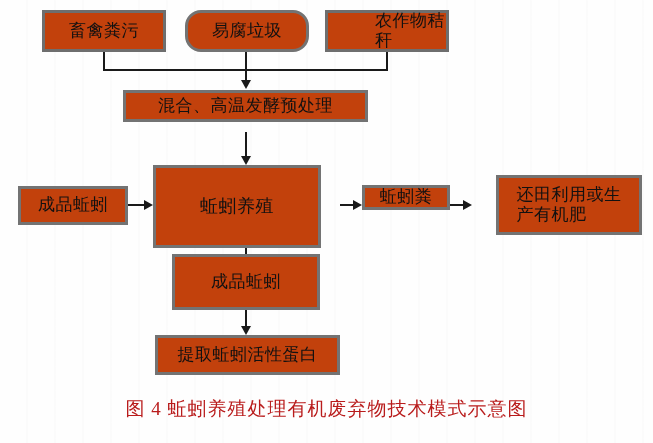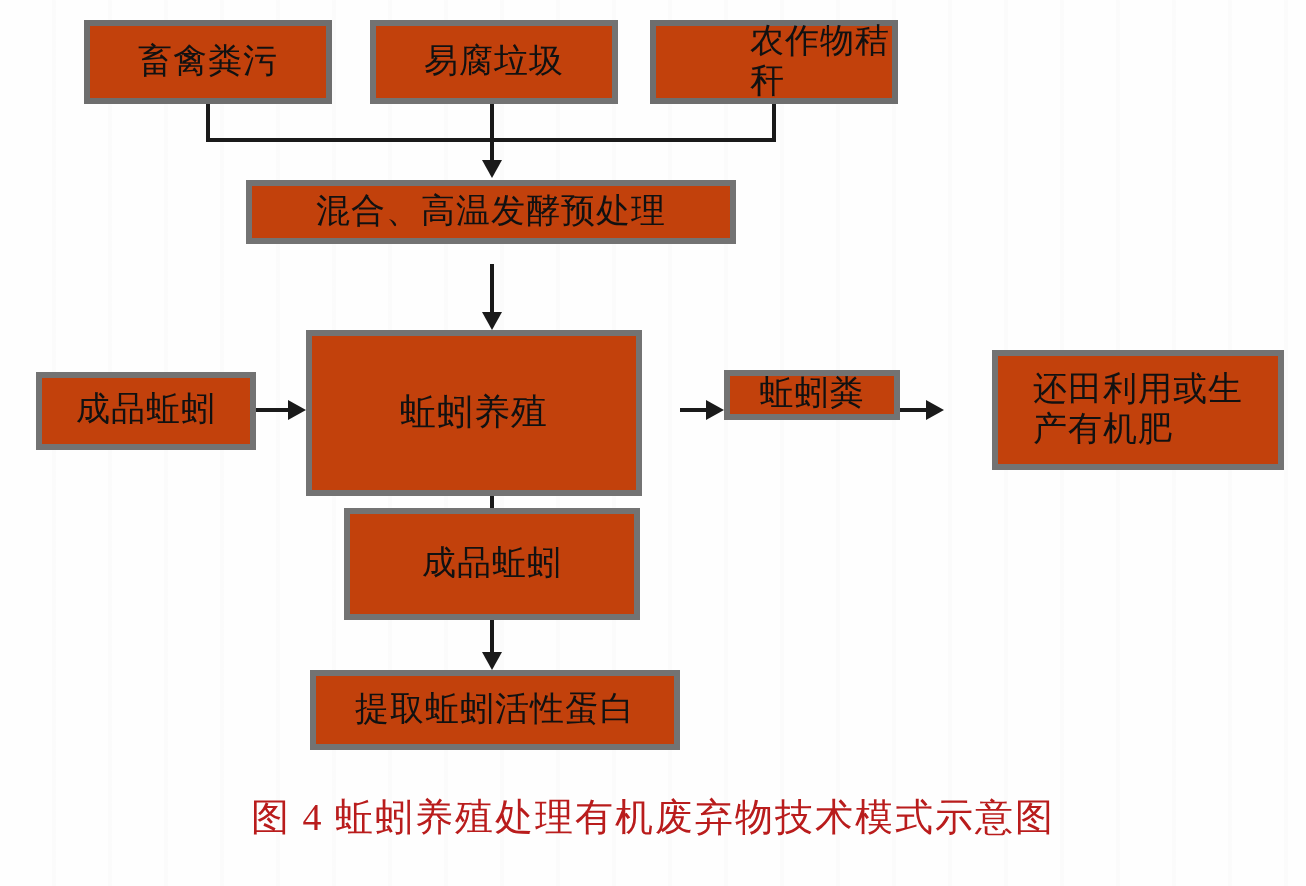--- a/index.html
+++ b/index.html
@@ -78,21 +78,21 @@
 </style>
 </head>
 <body>
 
 <div id="page">
 
   <div id="scanlines"></div>
 
   <div class="node strong" style="left:42px; top:10px; width:124px; height:42px;">畜禽粪污</div>
 
-  <div class="node" style="left:185px; top:10px; width:124px; height:42px;">易腐垃圾</div>
+  <div class="node" style="left:185px; top:10px; width:124px; height:42px;border-radius:16px;">易腐垃圾</div>
 
   <div class="node strong" style="left:325px; top:10px; width:124px; height:42px;padding-left:47px;">农作物秸秆</div>
 
   <div class="line vline" style="left:103px; top:52px; height:19px;"></div>
   <div class="line vline" style="left:386px; top:52px; height:19px;"></div>
   <div class="line hline" style="left:103px; top:69px; width:285px;"></div>
   <div class="line vline" style="left:245px; top:52px; height:30px;"></div>
   <div class="arrow-down" style="left:241px; top:80px;"></div>
 
   <div class="node" style="left:123px; top:90px; width:245px; height:32px;">混合、高温发酵预处理</div>

